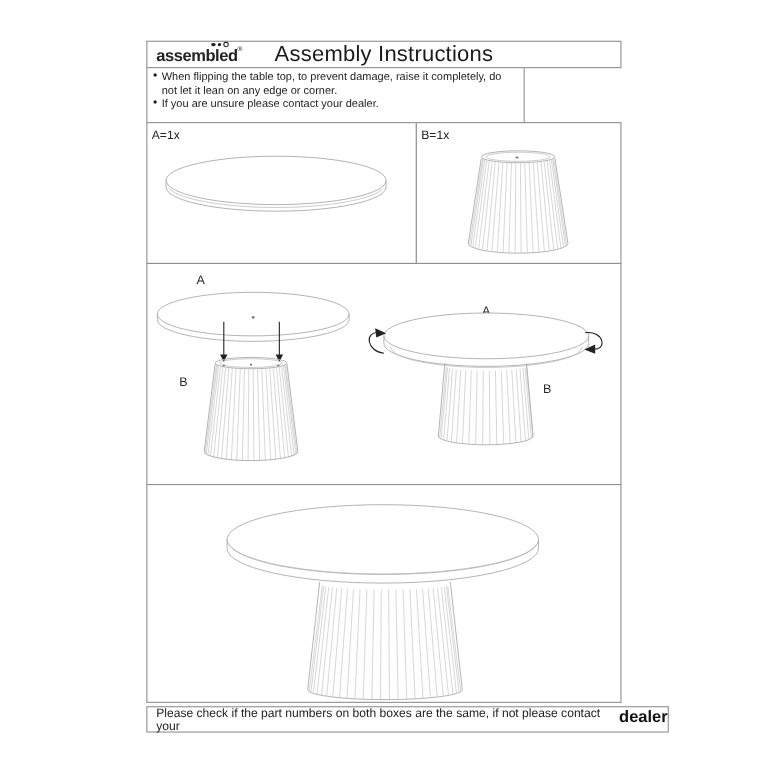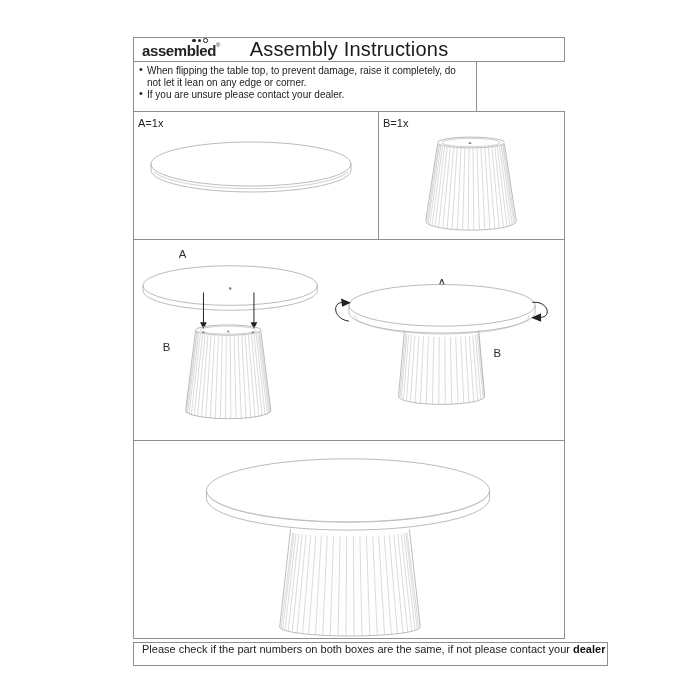--- a/index.html
+++ b/index.html
@@ -34,21 +34,21 @@
   .part-b-box{left:378px;top:111px;width:187px;height:129px;}
   .part-label{position:absolute;left:4px;top:5px;font-size:11px;color:#222;text-align:right;}
   .part-svg{position:absolute;left:0;top:0;width:100%;height:100%;}
   
   .middle-box{left:133px;top:239px;width:432px;height:202px;}
   .bottom-box{left:133px;top:440px;width:432px;height:199px;}
   .panel-svg{position:absolute;left:0;top:0;width:100%;height:100%;}
   
   .footer-box{left:133px;top:642px;width:475px;height:24px;display:flex;align-items:flex-start;padding-left:8px;}
   .footer-box span{font-size:11px;color:#222;}
-  .footer-box b{font-size:11px;color:#111;margin-left:3px;}
+  .footer-box b{font-size:15px;color:#111;margin-left:3px;}
   
   svg .st{stroke:var(--line);stroke-width:0.8;fill:none;}
   svg .st-light{stroke:var(--line_light);stroke-width:0.7;fill:none;}
   svg .flutes line{stroke:var(--line_light);stroke-width:0.55;}
   svg .dot{fill:#7d7d7d;stroke:none;}
   svg text{font-family:"Liberation Sans",sans-serif;font-size:11.5px;fill:#2a2a2a;}
   svg .arrow{stroke:#222;stroke-width:1;fill:none;}
   svg .arrowhead{fill:#222;stroke:none;}
 </style>
 </head>

